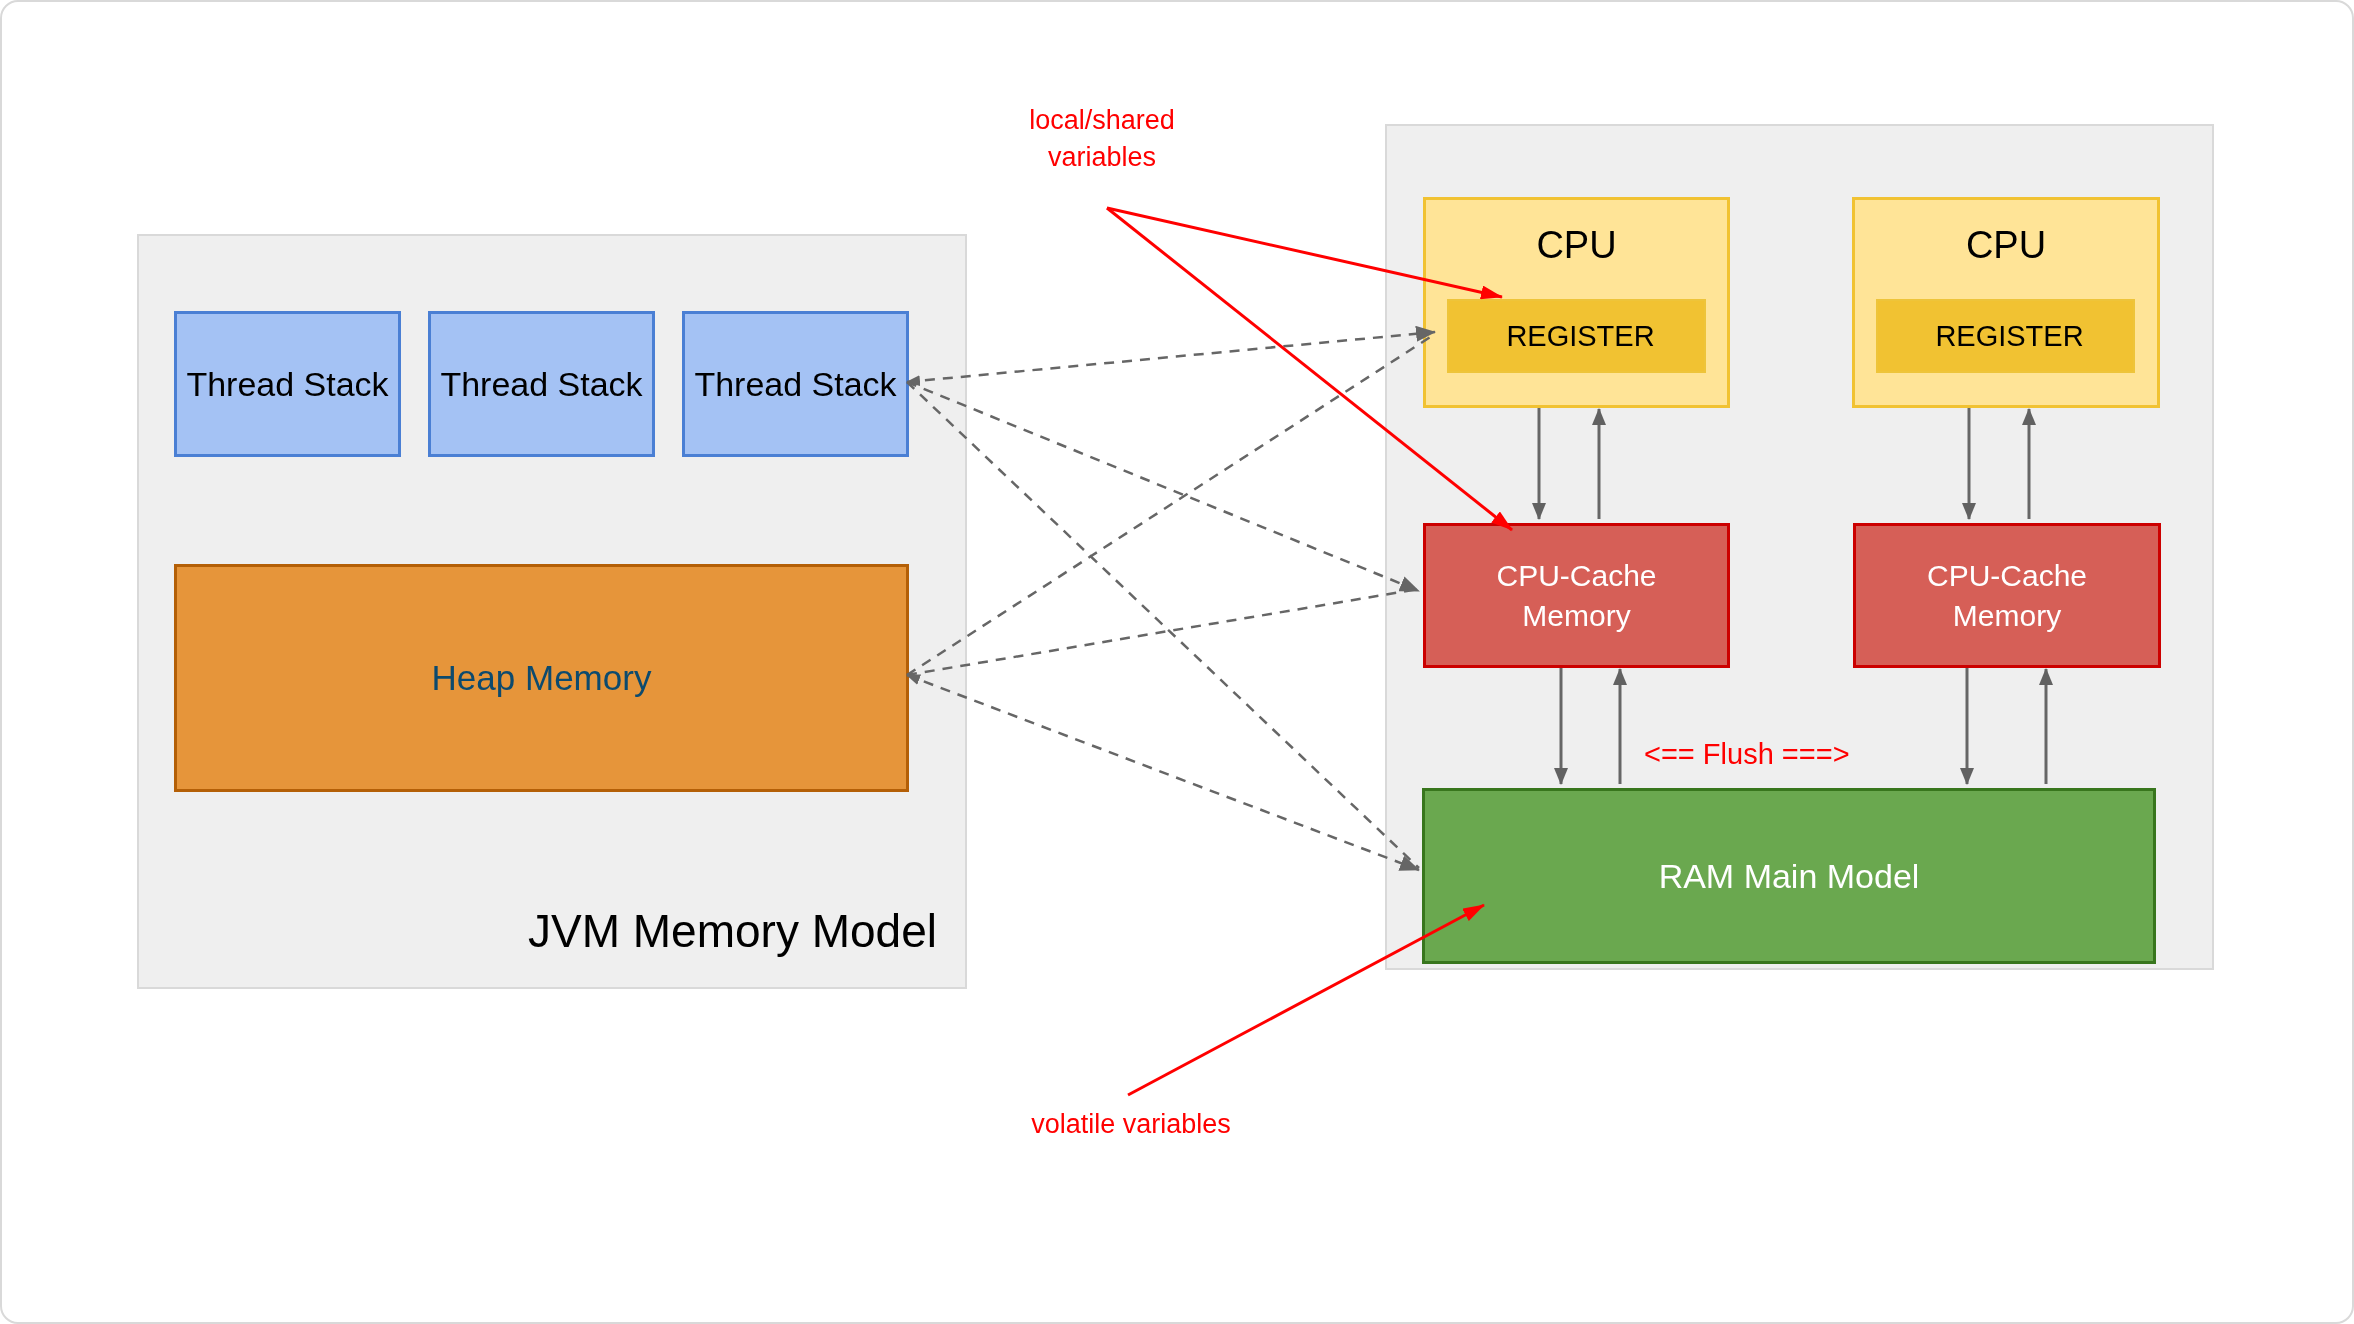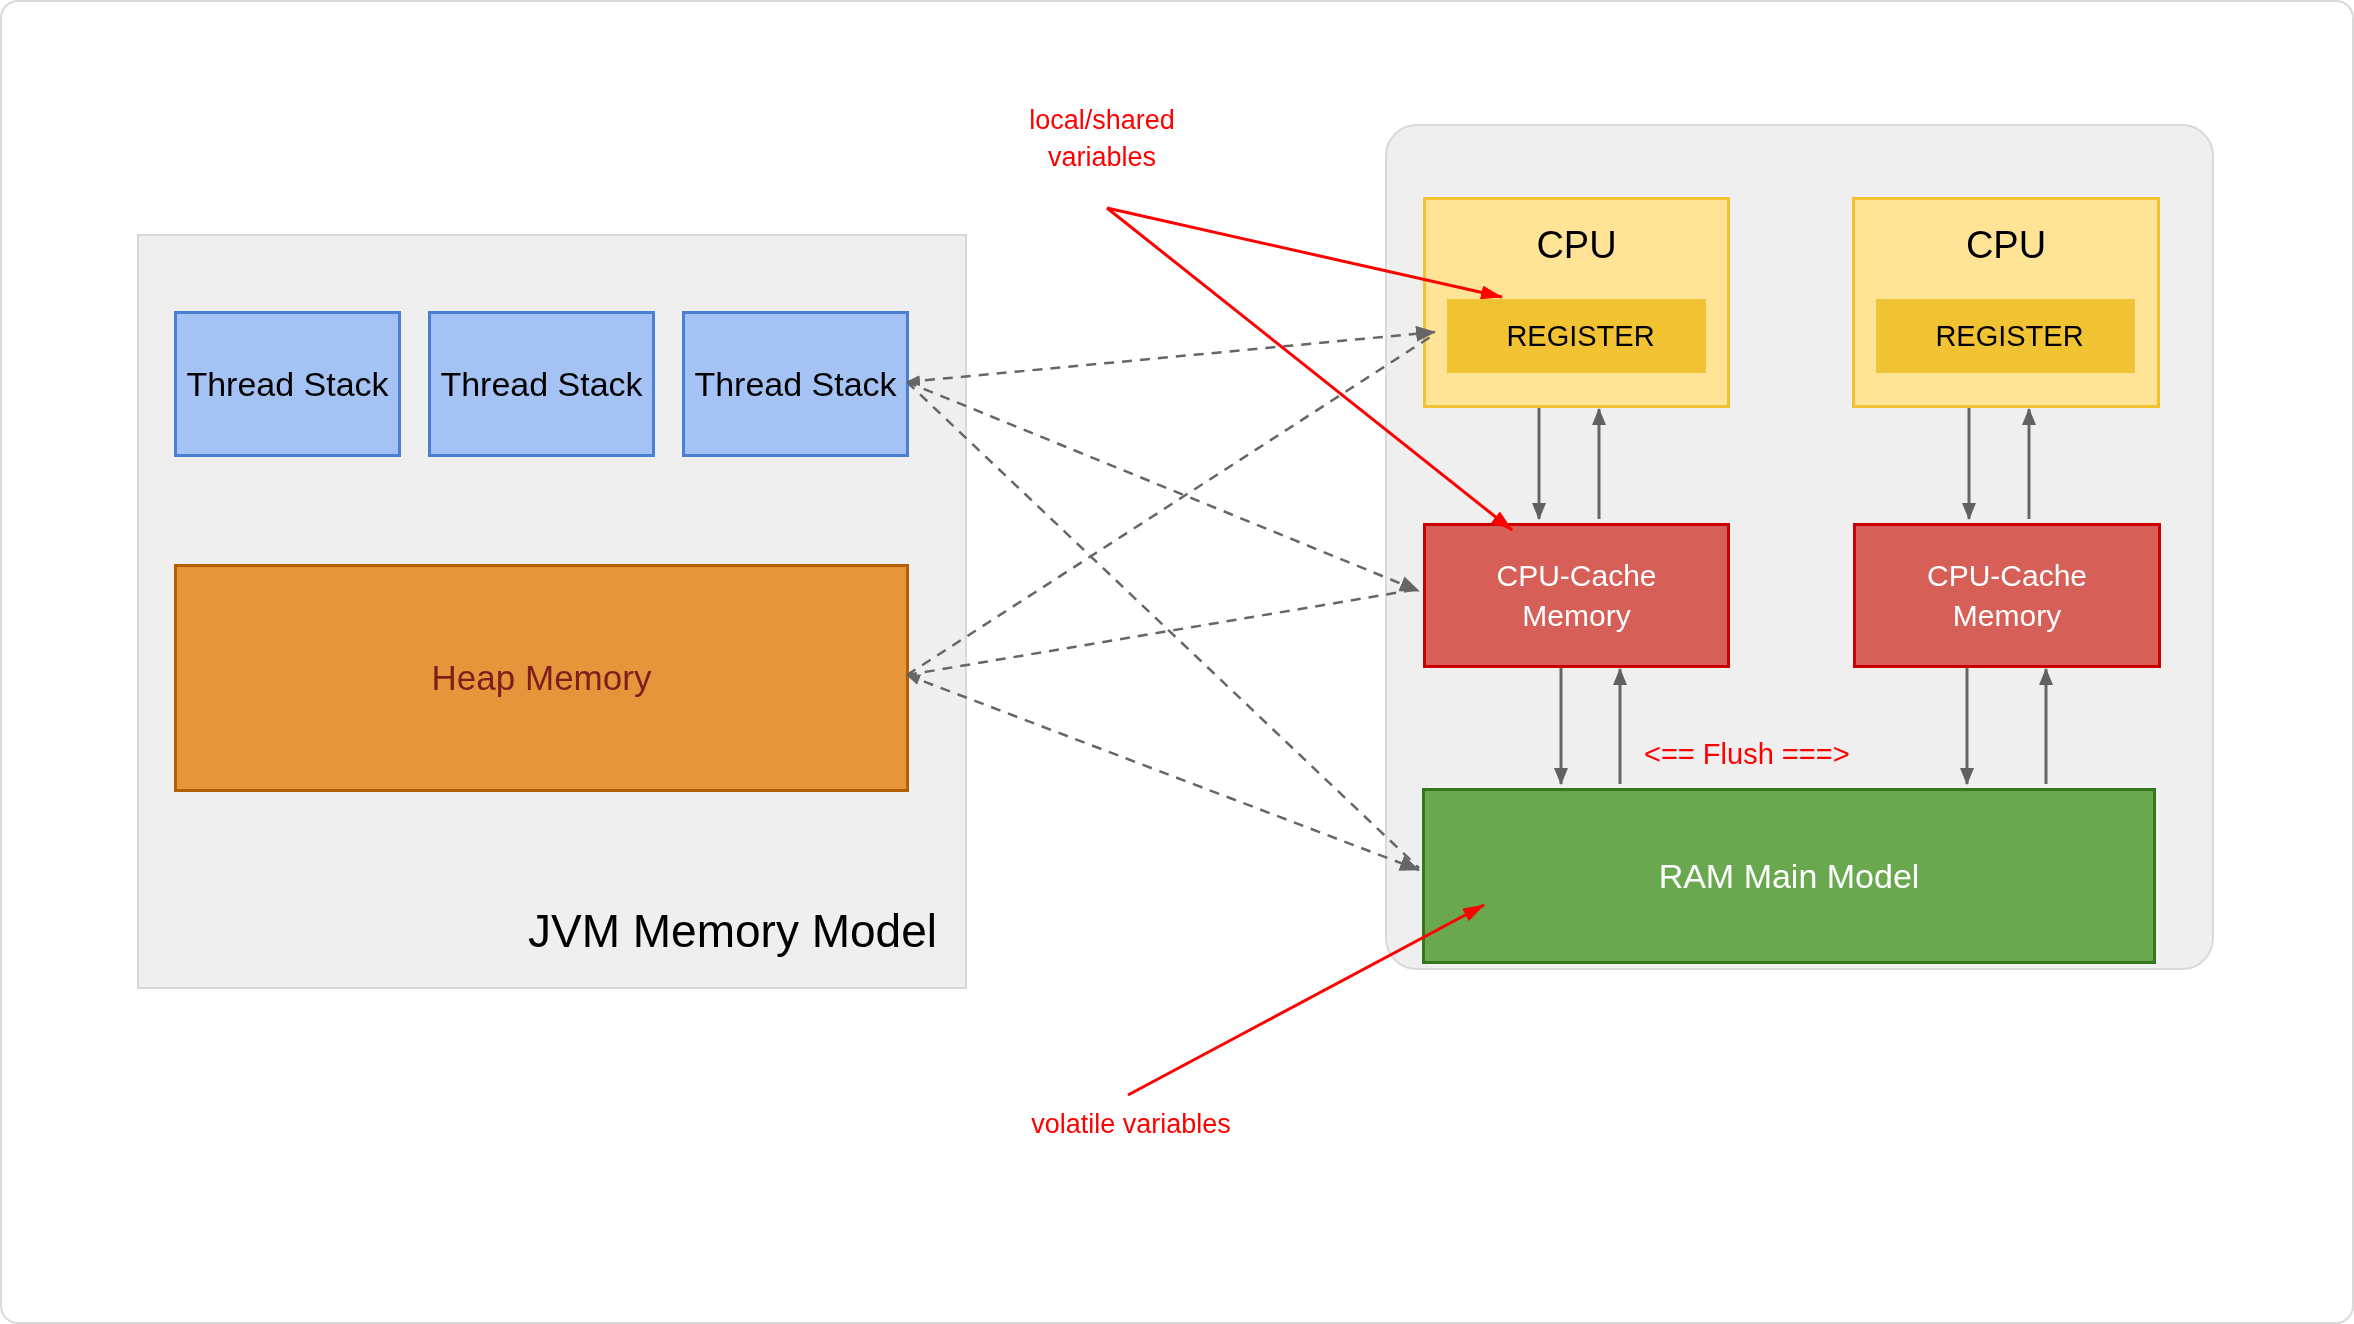--- a/index.html
+++ b/index.html
@@ -4,27 +4,27 @@
 <style>
   html,body{margin:0;padding:0;background:#ffffff;}
   *{box-sizing:border-box;}
   .stage{
     position:relative;width:2354px;height:1324px;background:#ffffff;
     border:2px solid var(--panel_border,#d9d9d9);border-radius:18px;overflow:hidden;
     font-family:"Liberation Sans","DejaVu Sans",sans-serif;color:#000;
   }
   .panel{position:absolute;background:var(--panel_bg,#efefef);border:2px solid var(--panel_border,#d9d9d9);}
   .panel-jvm{left:135px;top:232px;width:830px;height:755px;}
-  .panel-cpu{left:1383px;top:122px;width:829px;height:846px;border-radius:32px;}
+  .panel-cpu{left:1383px;top:122px;width:829px;height:846px;}
   .box{position:absolute;display:flex;align-items:center;justify-content:center;text-align:center;}
   .thread-stack{width:227px;height:146px;top:75px;background:var(--thread_stack_fill,#a4c2f4);
     border:3px solid var(--thread_stack_border,#4a7fd4);font-size:34px;line-height:44px;color:#000000;}
   .ts1{left:35px;} .ts2{left:289px;} .ts3{left:543px;}
   .heap{left:35px;top:328px;width:735px;height:228px;background:var(--heap_fill,#e6953a);
-    border:3px solid var(--heap_border,#b45f06);font-size:35px;color:#7f1d1d;}
+    border:3px solid var(--heap_border,#b45f06);font-size:35px;color:#0c4a6e;}
   .panel-label{position:absolute;font-size:46px;color:#000;text-align:center;white-space:nowrap;}
   .jvm-label{left:389px;top:668px;width:400px;}
   .cpu-label{left:340px;top:937px;width:500px;}
   .cpu-box{width:307px;height:211px;top:71px;background:var(--cpu_fill,#ffe497);
     border:3px solid var(--cpu_border,#f1c232);flex-direction:column;justify-content:flex-start;}
   .cpu-a{left:36px;} .cpu-b{left:465px;width:308px;}
   .cpu-title{margin-top:18px;font-size:38px;line-height:54px;color:#000;}
   .register{position:absolute;left:21px;top:99px;width:259px;height:74px;display:flex;align-items:center;justify-content:center;
     background:var(--register_fill,#f1c232);border:2px solid #eec43a;font-size:29px;color:#000;padding-left:8px;}
   .cache{width:307px;height:145px;top:397px;background:var(--cache_fill,#d65f57);

